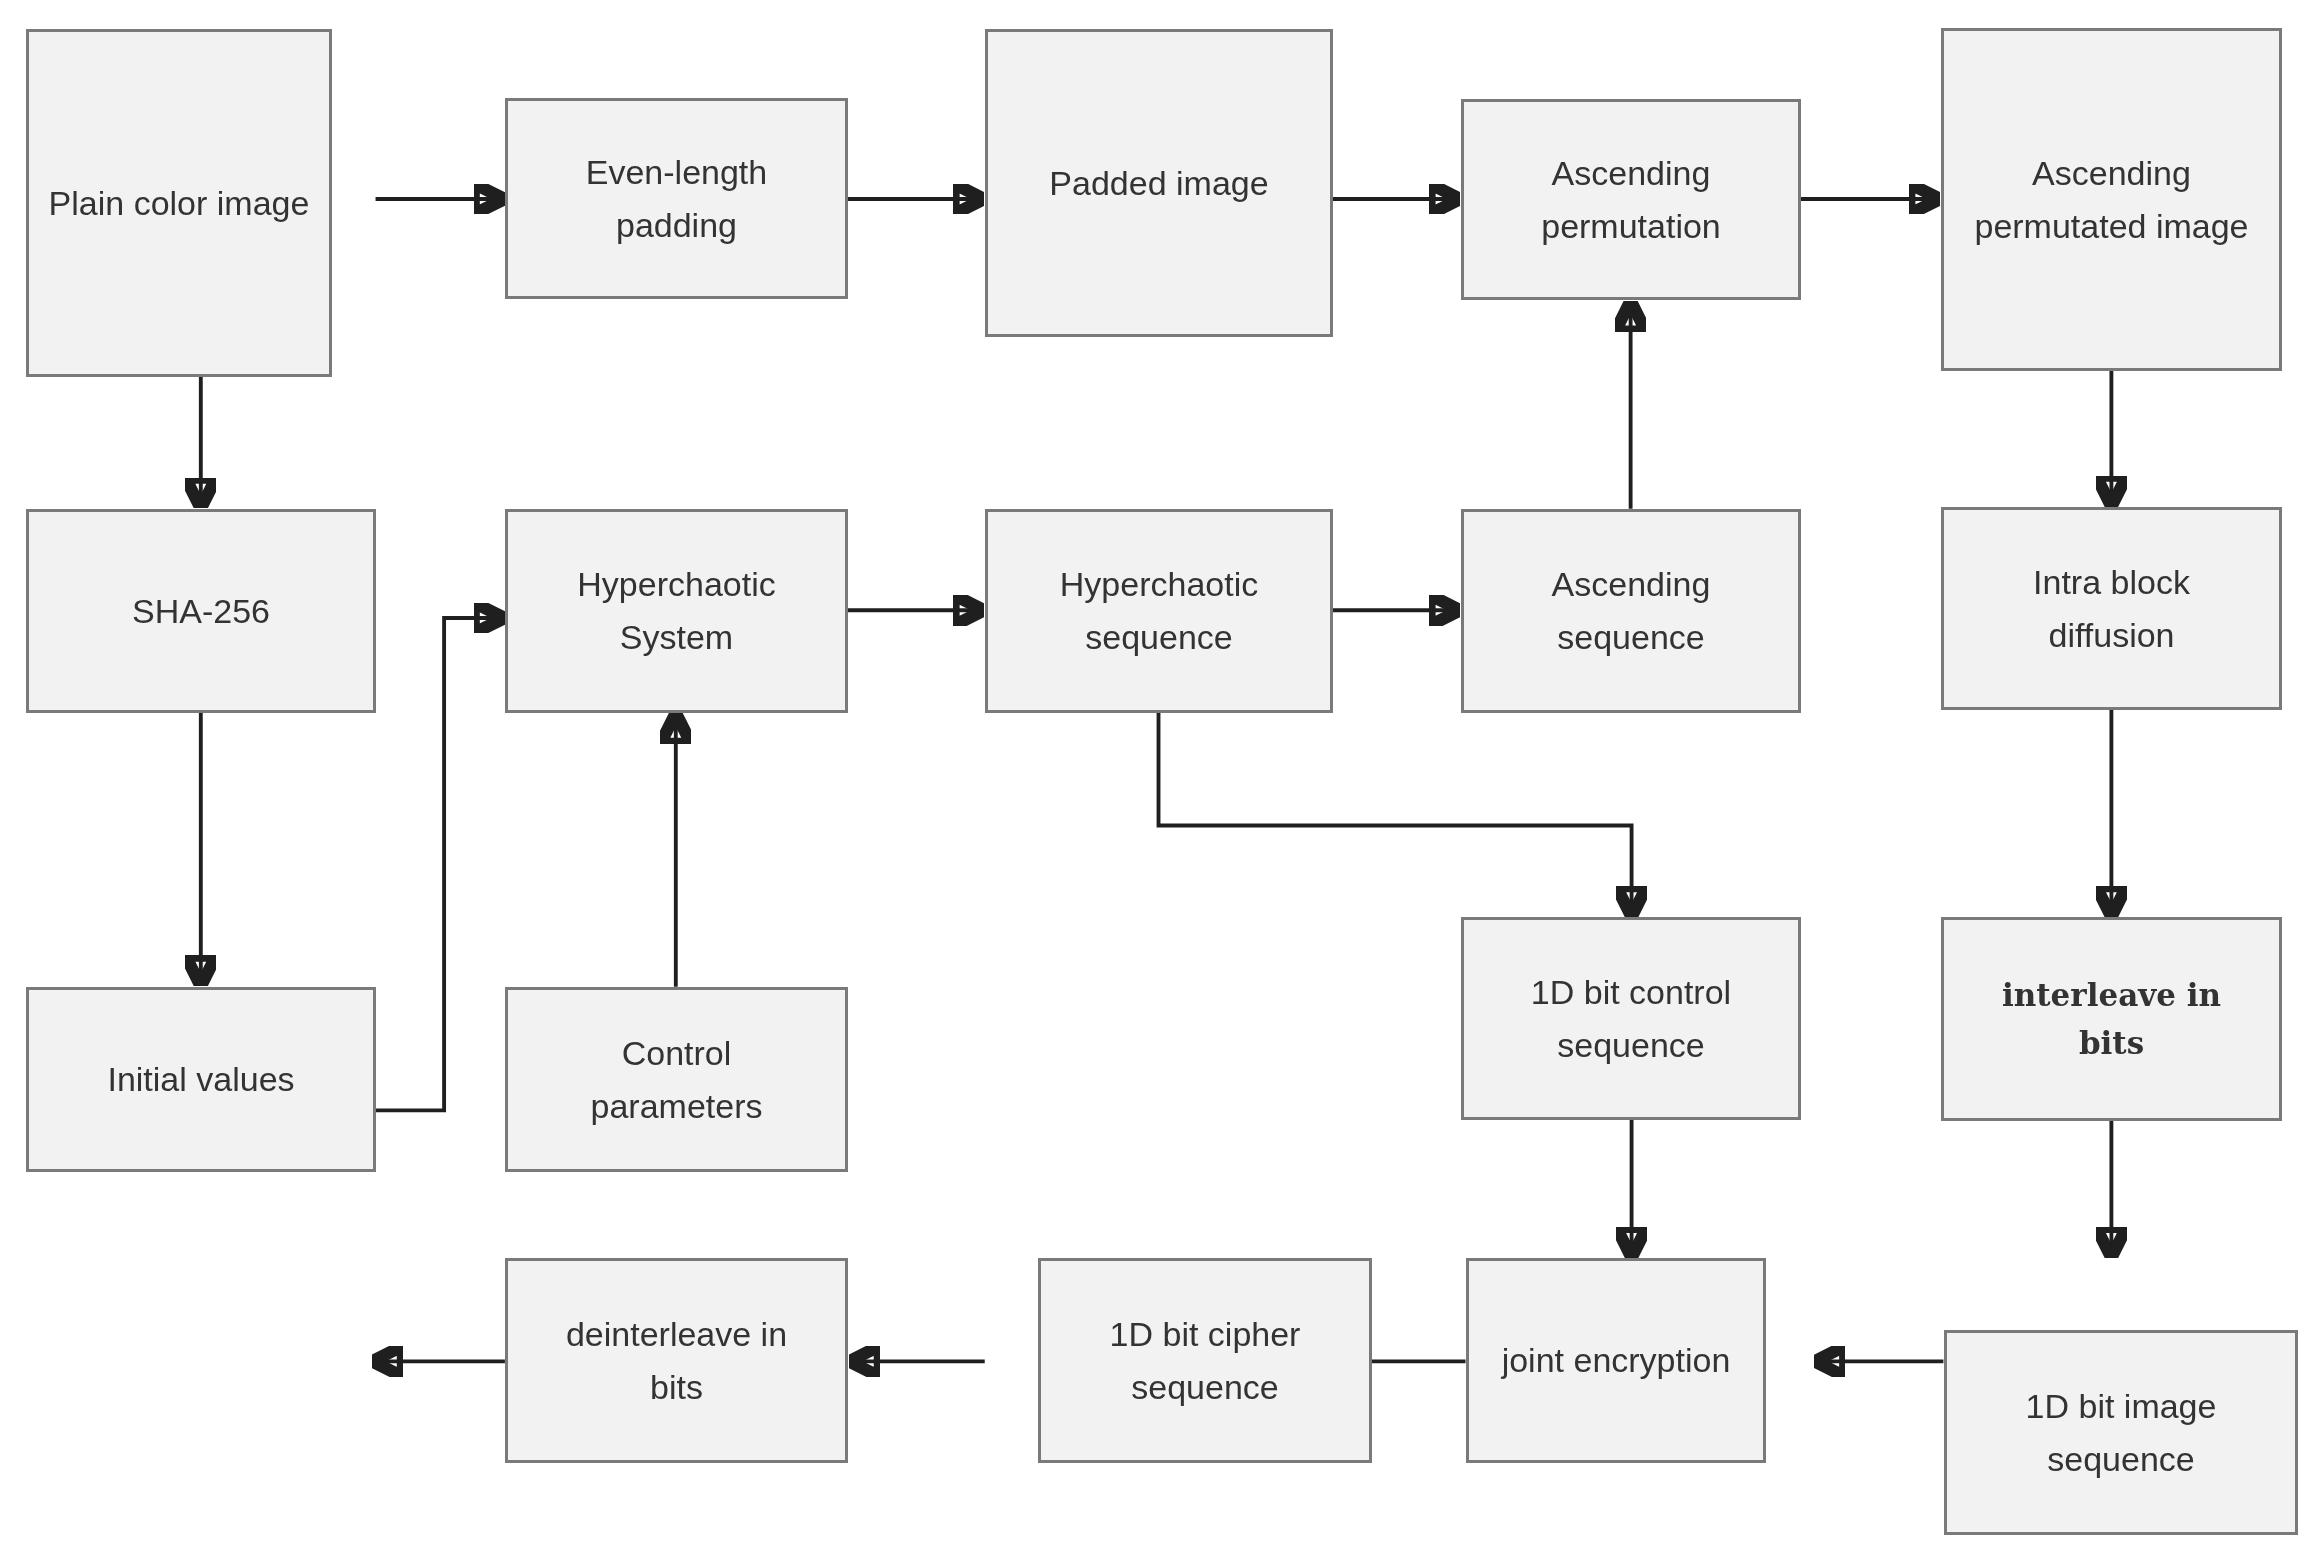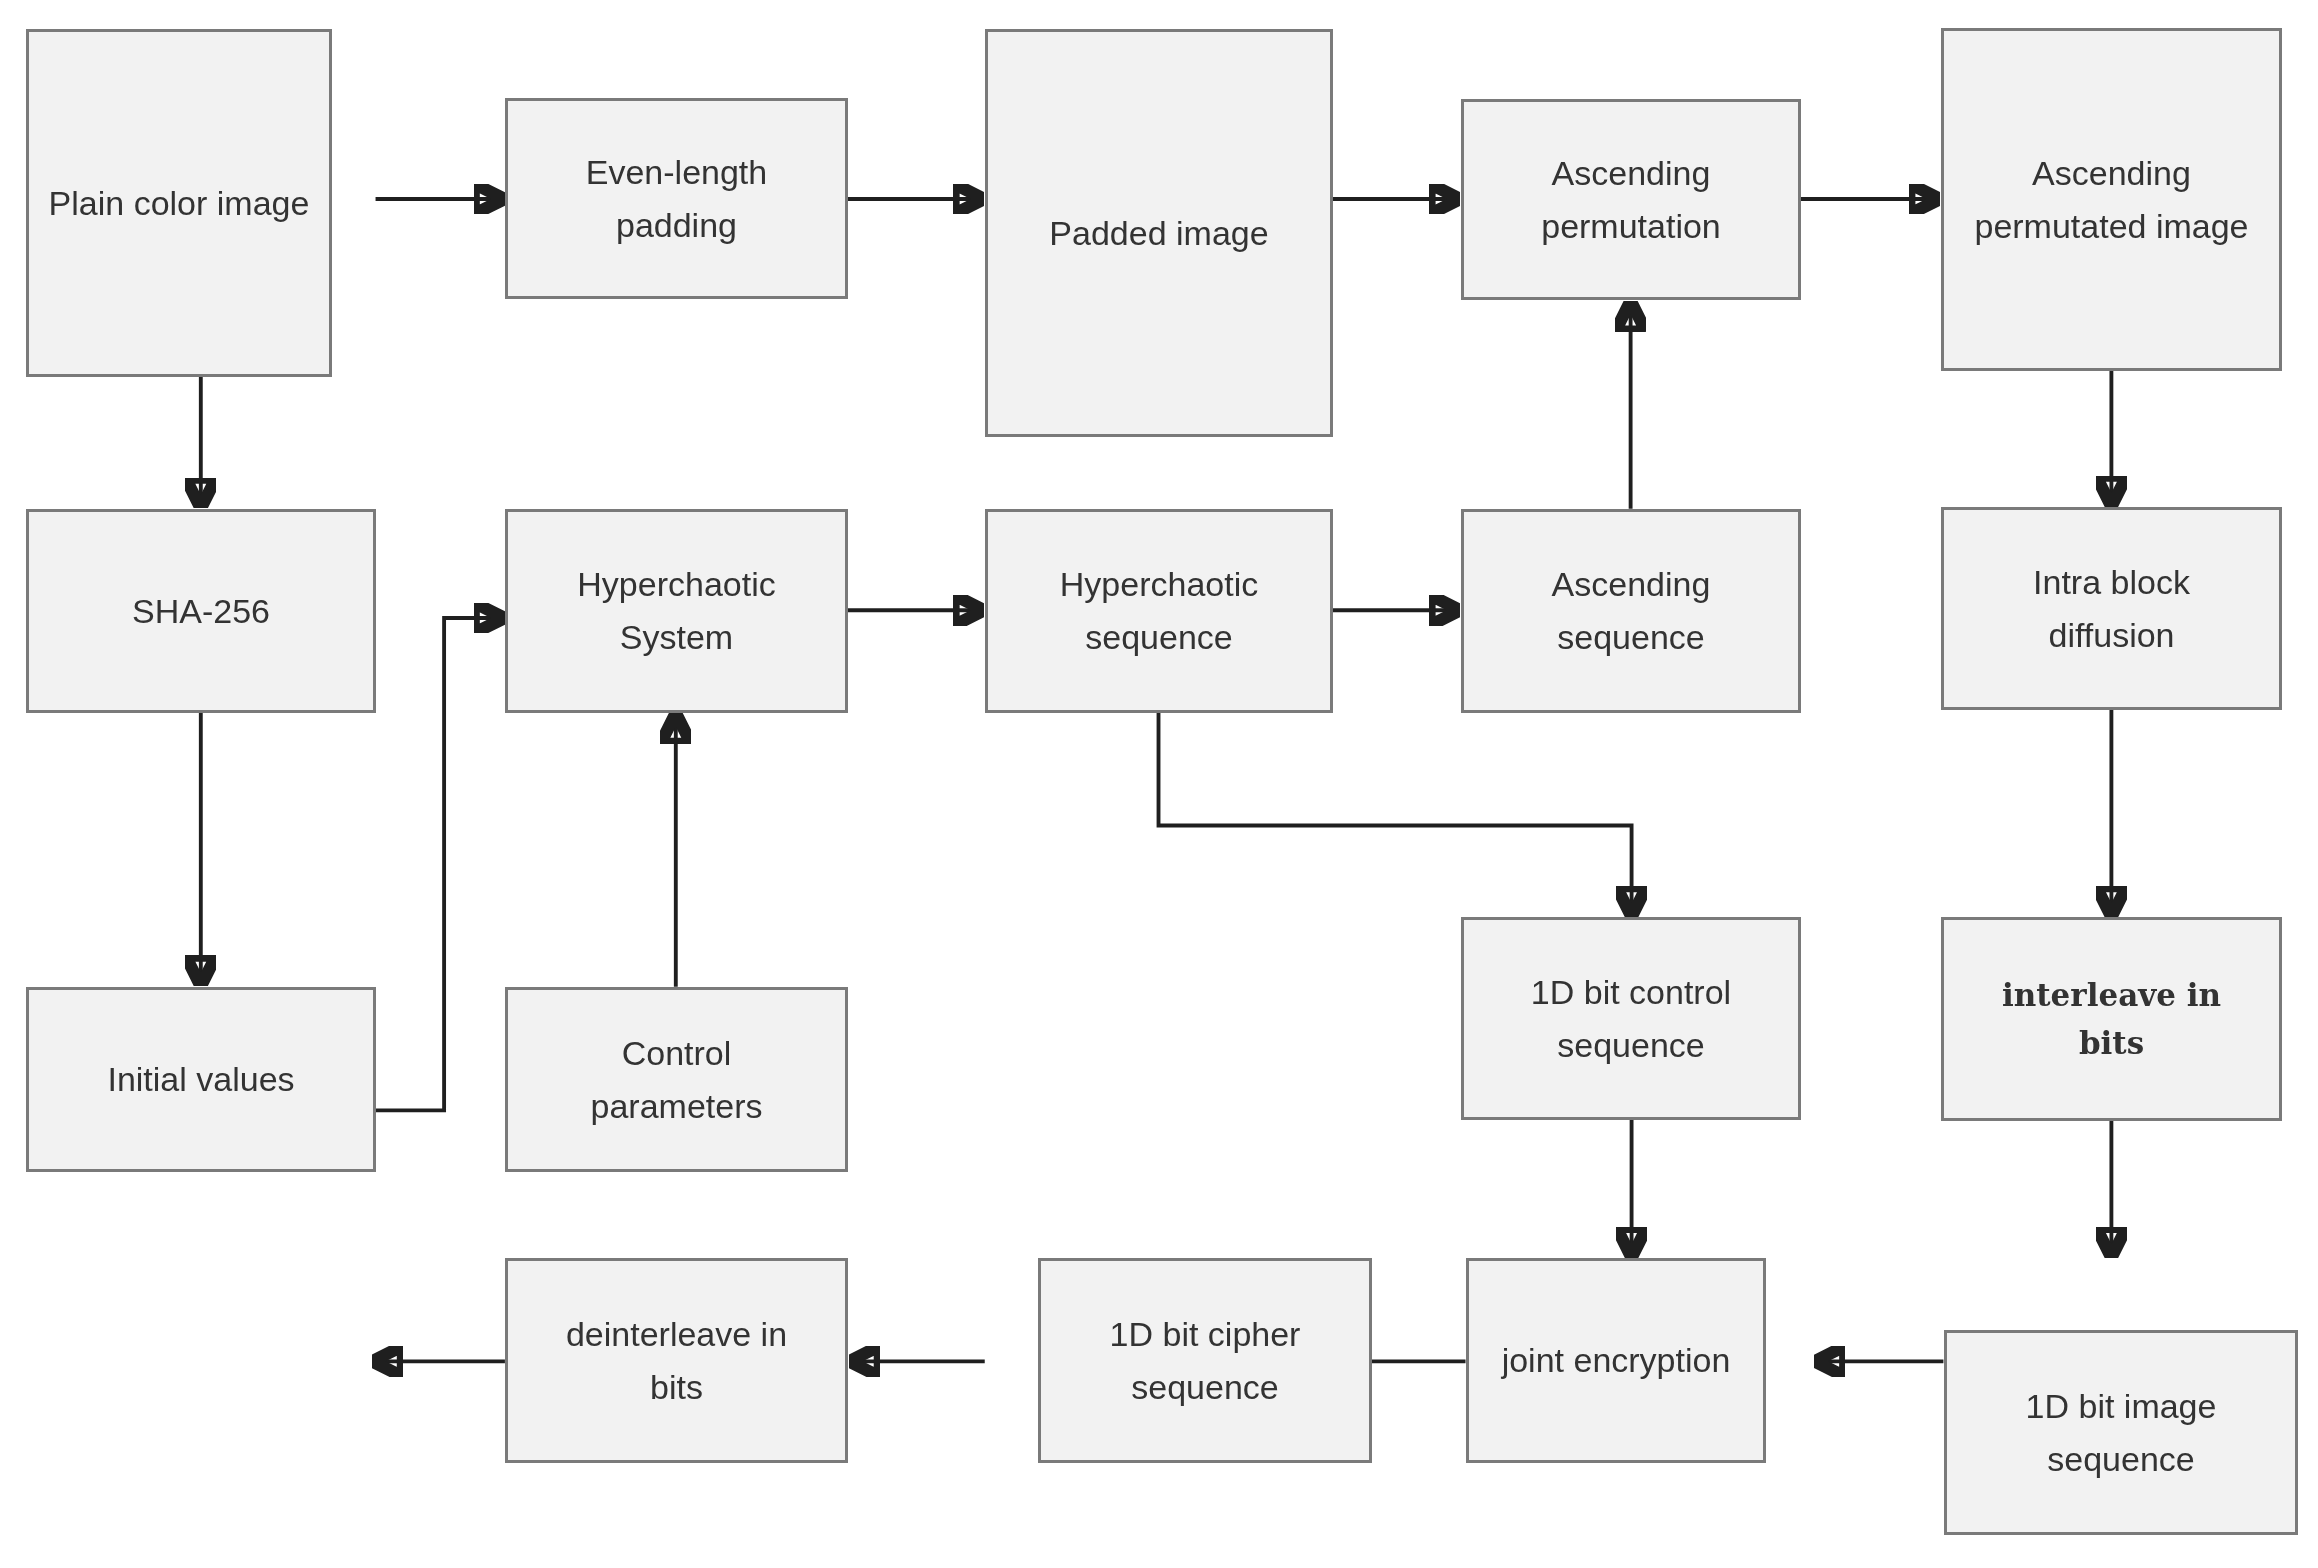--- a/index.html
+++ b/index.html
@@ -66,21 +66,21 @@
     </g>
   </svg>
 
   <div class="node" style="left:26px;top:29px;width:306px;height:348px">
     <span class="lbl">Plain color image</span>
   </div>
   <div class="node" style="left:505px;top:98px;width:343px;height:201px">
     <span class="lbl">Even-length
 padding</span>
   </div>
-  <div class="node" style="left:985px;top:29px;width:348px;height:408px">
+  <div class="node" style="left:985px;top:29px;width:348px;height:308px">
     <span class="lbl">Padded image</span>
   </div>
   <div class="node" style="left:1461px;top:99px;width:340px;height:201px">
     <span class="lbl">Ascending
 permutation</span>
   </div>
   <div class="node" style="left:1941px;top:28px;width:341px;height:343px">
     <span class="lbl">Ascending
 permutated image</span>
   </div>

